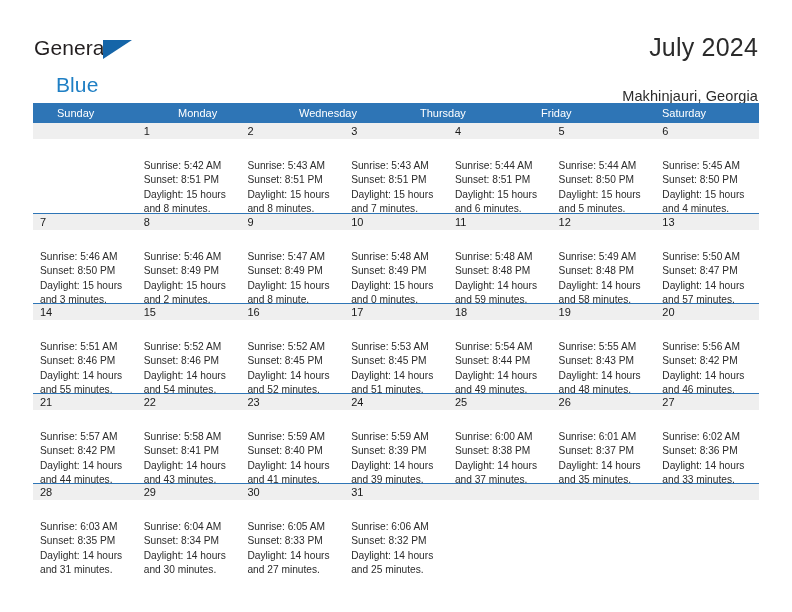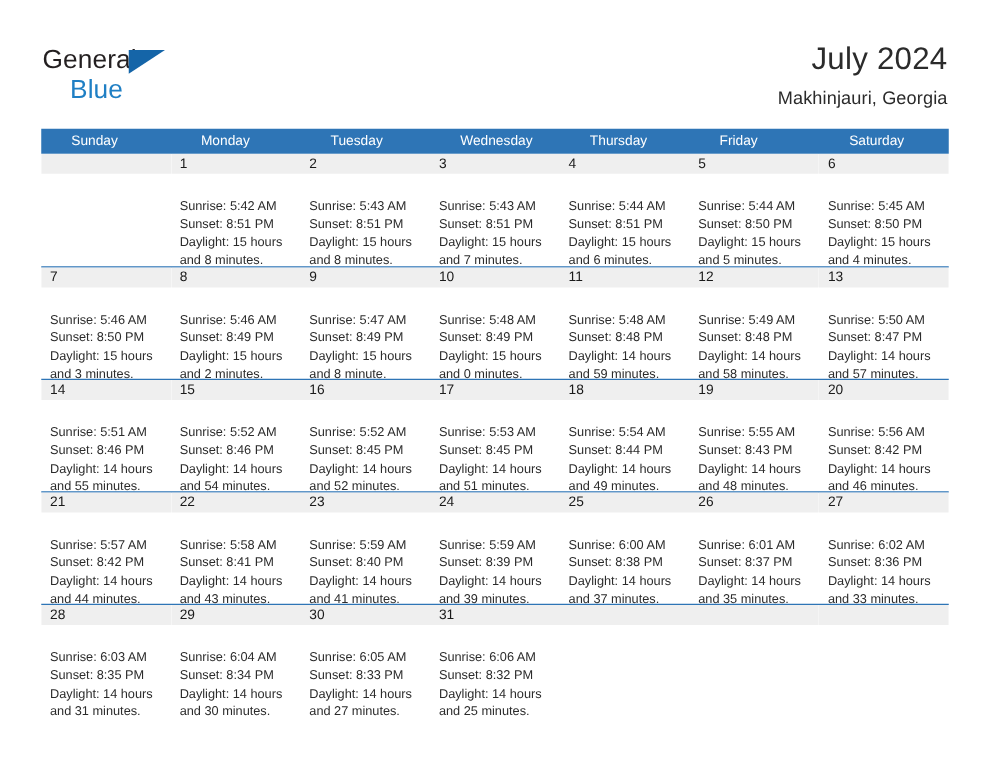--- a/index.html
+++ b/index.html
@@ -38,21 +38,21 @@
     position: absolute;
     left: 0; top: 0;
     font-size: 21px;
     color: #231f20;
     letter-spacing: 0.1px;
     line-height: 24px;
     font-family: "Liberation Sans", sans-serif;
   }
   .logo-blue {
     position: absolute;
-    left: 22px; top: 24px;
+    left: 22px; top: 37px;
     font-size: 21px;
     color: #1f7fc4;
     letter-spacing: 0.1px;
     line-height: 24px;
     font-family: "Liberation Sans", sans-serif;
   }
   .logo-triangle {
     position: absolute;
     left: 69px;
     top: 4px;
@@ -73,21 +73,21 @@
     color: #2b2b2b;
     line-height: 34px;
     font-weight: normal;
     margin: 0;
     letter-spacing: 0.2px;
   }
   .cal-subtitle {
     font-size: 14.5px;
     color: #2b2b2b;
     line-height: 20px;
-    margin: 5px 0 0 0;
+    margin: 22px 0 0 0;
     letter-spacing: 0.1px;
   }
 
   
   .calendar {
     position: absolute;
     left: 33px;
     top: 103px;
     width: 726px;
   }
@@ -154,21 +154,20 @@
       <div class="cal-subtitle">Makhinjauri, Georgia</div>
     </div>
 
   </div>
 
   <div class="calendar">
 
     <div class="weekday-row">
       <div class="weekday">Sunday</div>
       <div class="weekday">Monday</div>
-      <div class="weekday">Tuesday</div>
       <div class="weekday">Wednesday</div>
       <div class="weekday">Thursday</div>
       <div class="weekday">Friday</div>
       <div class="weekday">Saturday</div>
     </div>
 
     <div id="weeks-container">
         <div class="week first">
           <div class="day empty">
             <div class="day-num-band"></div>

